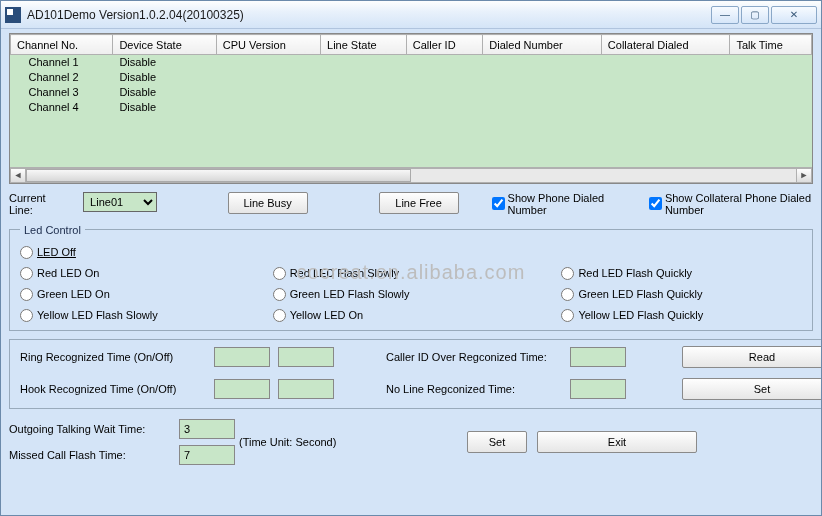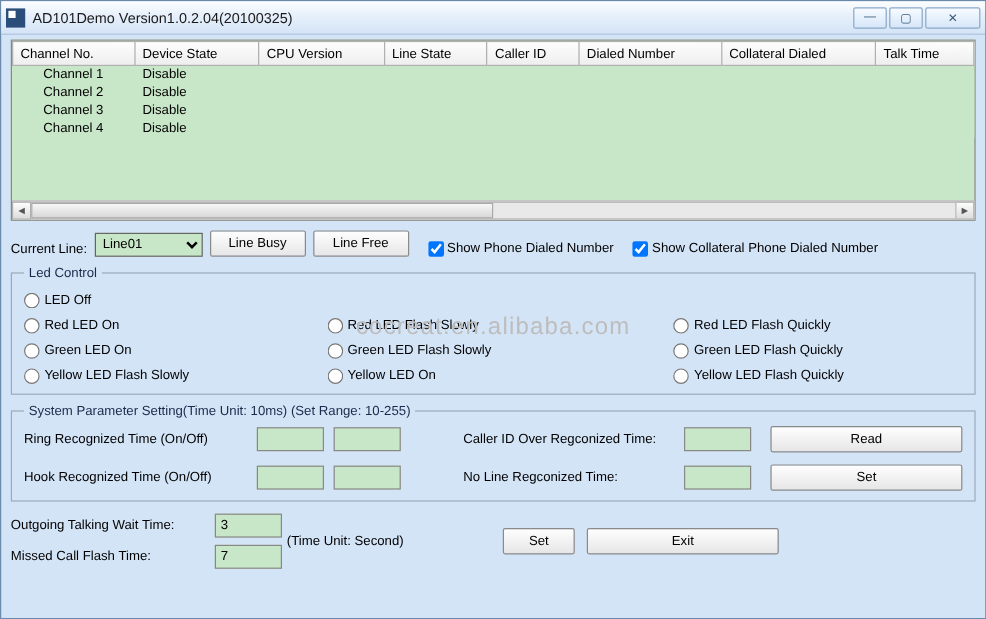--- a/index.html
+++ b/index.html
@@ -11,39 +11,39 @@
 .titlebar-text { flex: 1; color: #1a1a1a; font-size: 12px; }
 .win-controls { display: flex; gap: 2px; }
 .win-btn { width: 28px; height: 18px; background: linear-gradient(to bottom,#f7fbff,#d6e6f9); border: 1px solid #8aa8c8; border-radius: 2px; display:flex; align-items:center; justify-content:center; font-size:10px; color:#3a5a7a; cursor:pointer; }
 .win-btn.close { width: 46px; }
 .content { padding: 4px 8px 6px 8px; }
 
 .table-wrap { border: 1px solid #888; background: #c8e6c8; }
 table.grid { width: 100%; border-collapse: collapse; background: #c8e6c8; }
 table.grid th { background: linear-gradient(to bottom,#fdfdfd,#eee); border: 1px solid #b0b0b0; padding: 3px 6px; text-align: left; font-weight: normal; color: #000; height: 20px; white-space: nowrap; }
 table.grid td { border-right: 1px solid rgba(0,0,0,0); padding: 1px 6px; color: #000; height: 15px; }
-table.grid tr.datarow td:first-child { padding-left: 6px; text-align: center; }
+table.grid tr.datarow td:first-child { padding-left: 18px; }
 .table-body-pad { height: 52px; }
 .hscroll { height: 16px; display:flex; align-items:stretch; border-top:1px solid #b0b0b0; background:#f0f0f0; }
 .hscroll .arrow { width: 16px; background: linear-gradient(to bottom,#fdfdfd,#ddd); border:1px solid #b0b0b0; display:flex; align-items:center; justify-content:center; font-size:9px; color:#555; }
 .hscroll .track { flex:1; background:#e9e9e9; border-top:1px solid #b0b0b0; border-bottom:1px solid #b0b0b0; position:relative; }
 .hscroll .thumb { position:absolute; left:0; top:0; bottom:0; width:50%; background:linear-gradient(to bottom,#f7f7f7,#d8d8d8); border:1px solid #aaa; }
 
-.row { display:flex; align-items:flex-end; margin-top:8px; gap:6px; }
+.row { display:flex; align-items:flex-start; margin-top:8px; gap:23px; }
 .lbl { color:#000; }
 select { background:#c8e6c8; border:1px solid #666; height:20px; padding:0 2px; width:90px; }
-.btn { background: linear-gradient(to bottom,#fefefe,#e6e6e6); border:1px solid #8a8a8a; border-radius:2px; height:22px; padding:0 12px; cursor:pointer; min-width:80px; }
+.btn { background: linear-gradient(to bottom,#fefefe,#e6e6e6); border:1px solid #8a8a8a; border-radius:2px; height:22px; padding:0 12px; cursor:pointer; min-width:80px;margin-left:48px; }
 .btn.wide { min-width:160px; }
 input[type="checkbox"] { margin-right:3px; }
 .chk { display:flex; align-items:center; margin-left:10px; }
 
 fieldset { border:1px solid #9ab; margin-top:8px; padding:6px 10px 8px 10px; }
 legend { padding:0 4px; color:#1a2a4a; }
 .led-grid { display:grid; grid-template-columns: 1.05fr 1.2fr 1fr; row-gap:8px; margin-top:4px; }
-.led-row1 { grid-column: 1 / span 3; }
+.led-row1 { grid-column: 1 / span 3; text-decoration: underline; }
 .radio { display:flex; align-items:center; gap:4px; }
 input[type="radio"] { margin:0; }
 
 .sys-grid { display:grid; grid-template-columns: 190px 60px 60px 40px 180px 60px 1fr; align-items:center; row-gap:10px; column-gap:4px; }
 .txt { background:#c8e6c8; border:1px solid #888; height:20px; width:56px; padding:0 4px; }
 .sys-right { display:flex; justify-content:flex-end; }
 
 .bottom { margin-top:10px; display:grid; grid-template-columns: 170px 60px 180px 70px 1fr; align-items:center; row-gap:6px; }
 .exit-area { display:flex; justify-content:flex-start; }
 
@@ -192,21 +192,20 @@
             <span>Yellow LED On</span>
           </label>
         <label class="radio">
             <input type="radio" name="led" style="">
             <span>Yellow LED Flash Quickly</span>
           </label>
       </div>
     </fieldset>
 
     <fieldset>
-      <legend>System Parameter Setting(Time Unit: 10ms) (Set Range: 10-255)</legend>
       <div class="sys-grid">
         <span class="lbl">Ring Recognized Time (On/Off)</span>
         <input class="txt" value="" style="">
         <input class="txt" value="" style="">
         <span></span>
         <span class="lbl">Caller ID Over Regconized Time:</span>
         <input class="txt" value="" style="">
         <div class="sys-right">
             <button class="btn wide">Read</button>
           </div>

